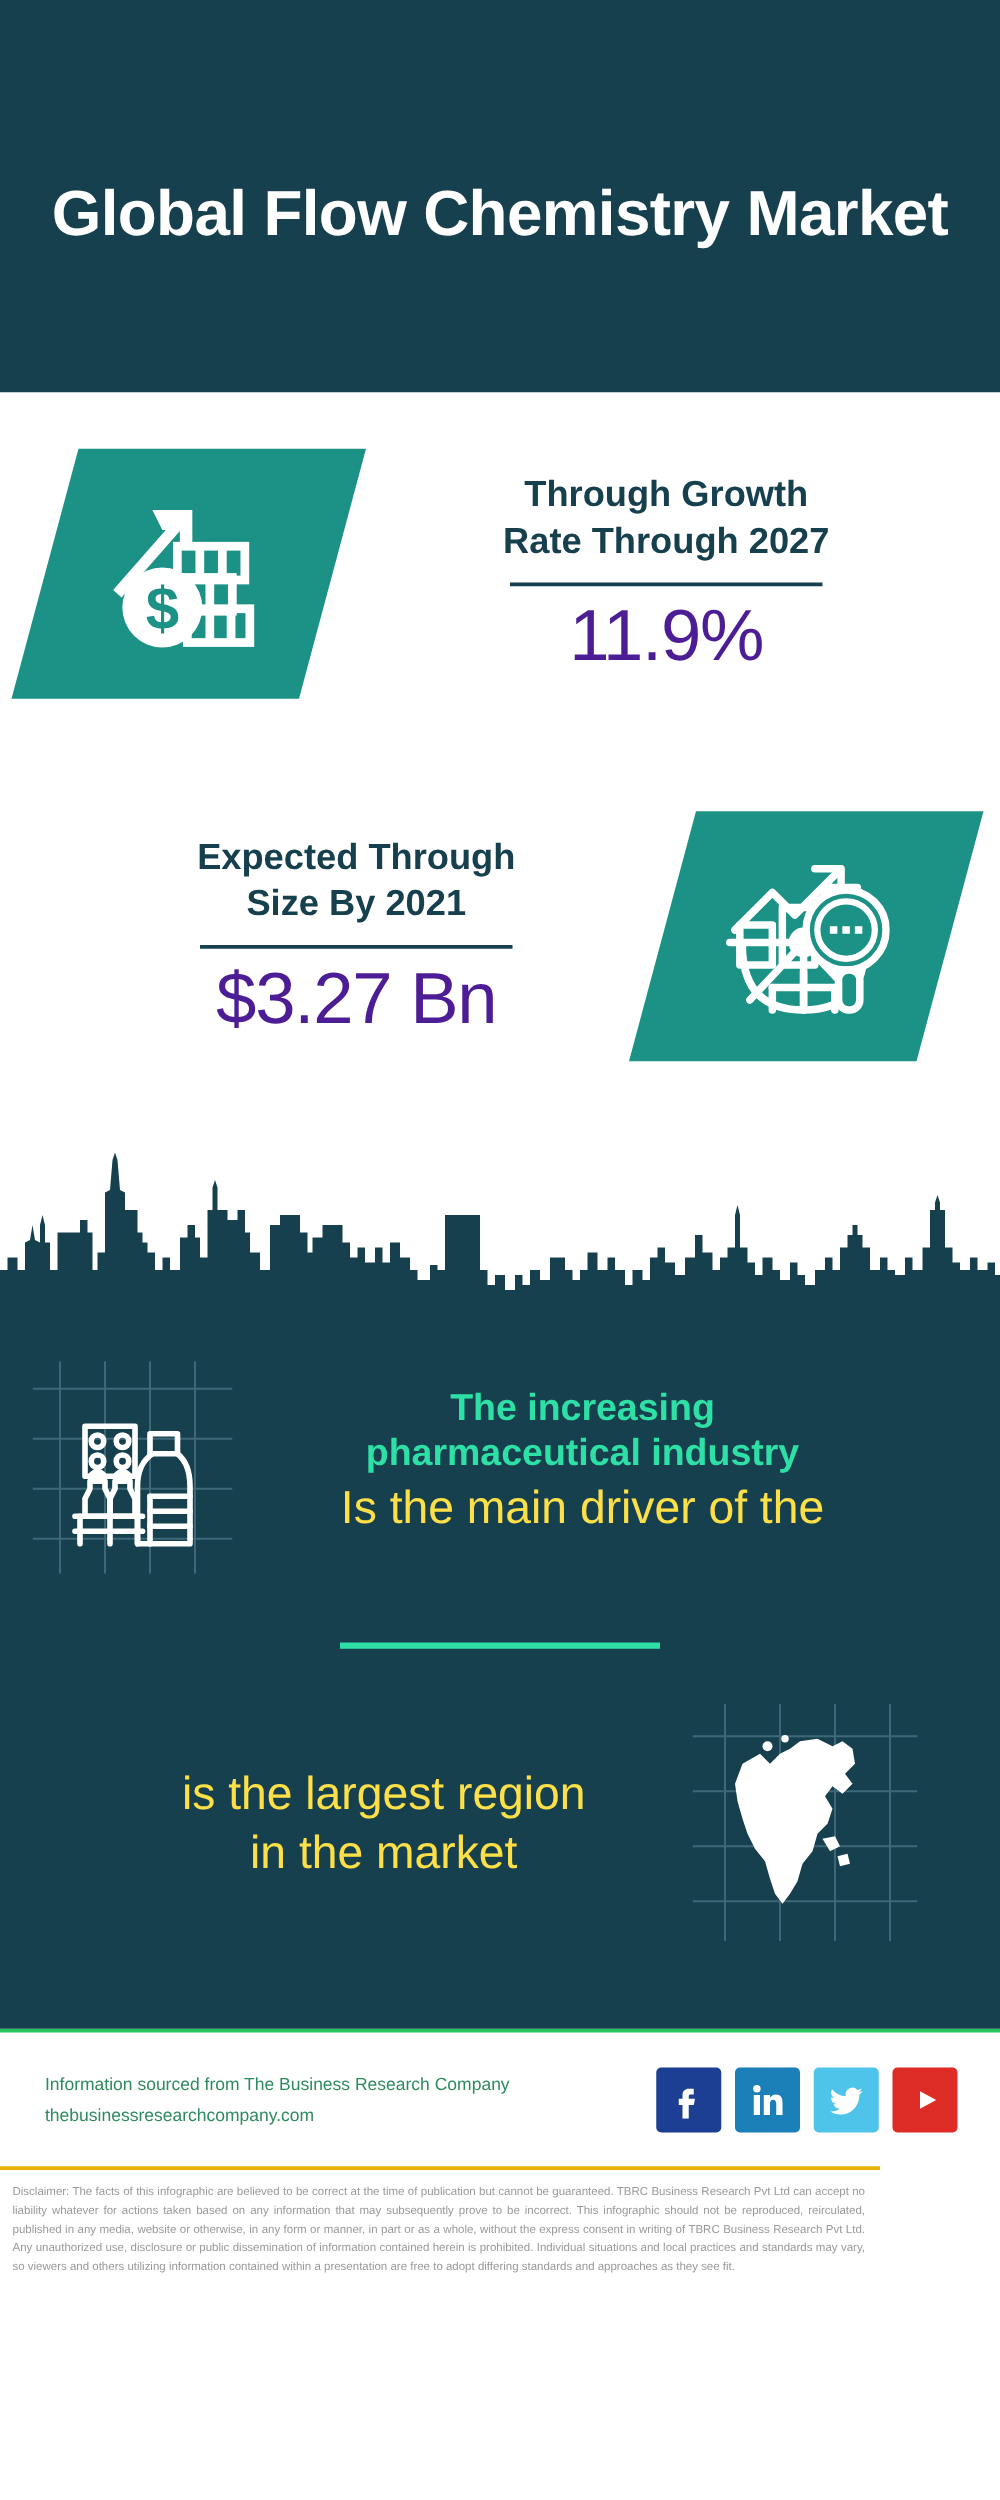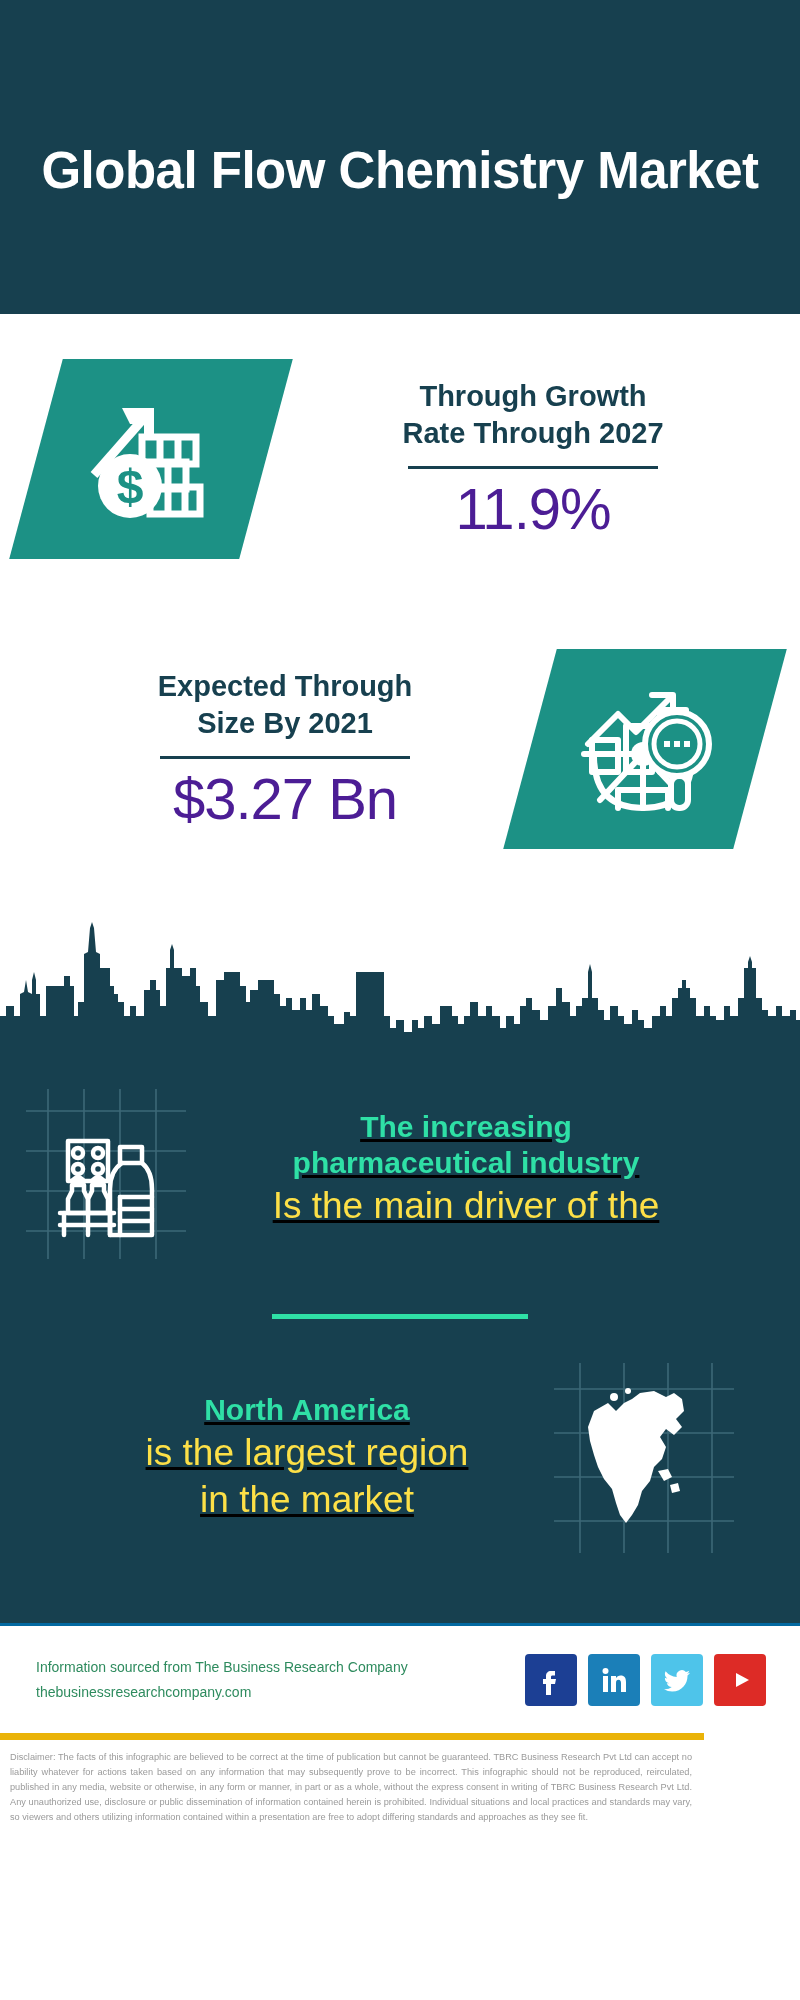--- a/index.html
+++ b/index.html
@@ -88,21 +88,20 @@
     background:#17404f;
     position:relative;
     padding-top:10px;
   }
 
   .insight-row {
     display:flex;
     align-items:center;
     width:772px;
     padding:0 26px;
-    text-decoration:underline;
   }
   .insight-row.driver { height:230px; }
   .insight-row.region { height:210px; }
 
   .grid-icon {
     width:160px; height:160px;
     flex:0 0 auto;
     position:relative;
   }
   .grid-icon svg { display:block; }
@@ -128,21 +127,21 @@
   }
 
   .dark-pad { height:60px; }
 
   
   .footer {
     width:800px; height:110px;
     background:#ffffff;
     display:flex; align-items:center;
     padding:0 34px 0 36px;
-    border-top:3px solid #0369a1;
+    border-top:3px solid #22c55e;
   }
   .footer-text { flex:1 1 auto; }
   .footer-line {
     color:#2e8b5e;
     font-size:14px;
     line-height:1.75;
     font-family:"Liberation Sans", sans-serif;
   }
   .social-row { display:flex; gap:11px; flex:0 0 auto; }
   .social {
@@ -154,21 +153,21 @@
   .social.fb { background:#1c3f94; }
   .social.li { background:#1b7fb8; }
   .social.tw { background:#4ec4ea; }
   .social.yt { background:#dd2b26; }
   .social svg { display:block; }
 
   
   .disclaimer {
     width:704px;
     background:#ffffff;
-    border-top:7px solid #eab308;
+    border-top:3px solid #eab308;
     padding:10px 12px 8px 10px;
     color:#9a9a9a;
     font-size:9.2px;
     line-height:1.62;
     text-align:justify;
     font-family:"Liberation Sans", sans-serif;
   }
 </style>
 </head>
 <body>
@@ -305,21 +304,20 @@
       <div class="insight-head">The increasing</div>
       <div class="insight-head">pharmaceutical industry</div>
       <div class="insight-sub">Is the main driver of the</div>
     </div>
   </div>
 
   <div class="mint-divider"></div>
 
   <div class="insight-row region">
     <div class="insight-text" style="padding-left:40px;">
-      <div class="insight-head">North America</div>
       <div class="insight-sub">is the largest region</div>
       <div class="insight-sub">in the market</div>
     </div>
     <div class="grid-icon" style="width:180px;height:190px;margin-right:12px;">
       <svg width="180" height="190" viewBox="0 0 180 190">
         <g stroke="#3d6877" stroke-width="1.6" fill="none">
           <line x1="0" y1="26" x2="180" y2="26"></line>
           <line x1="0" y1="70" x2="180" y2="70"></line>
           <line x1="0" y1="114" x2="180" y2="114"></line>
           <line x1="0" y1="158" x2="180" y2="158"></line>

